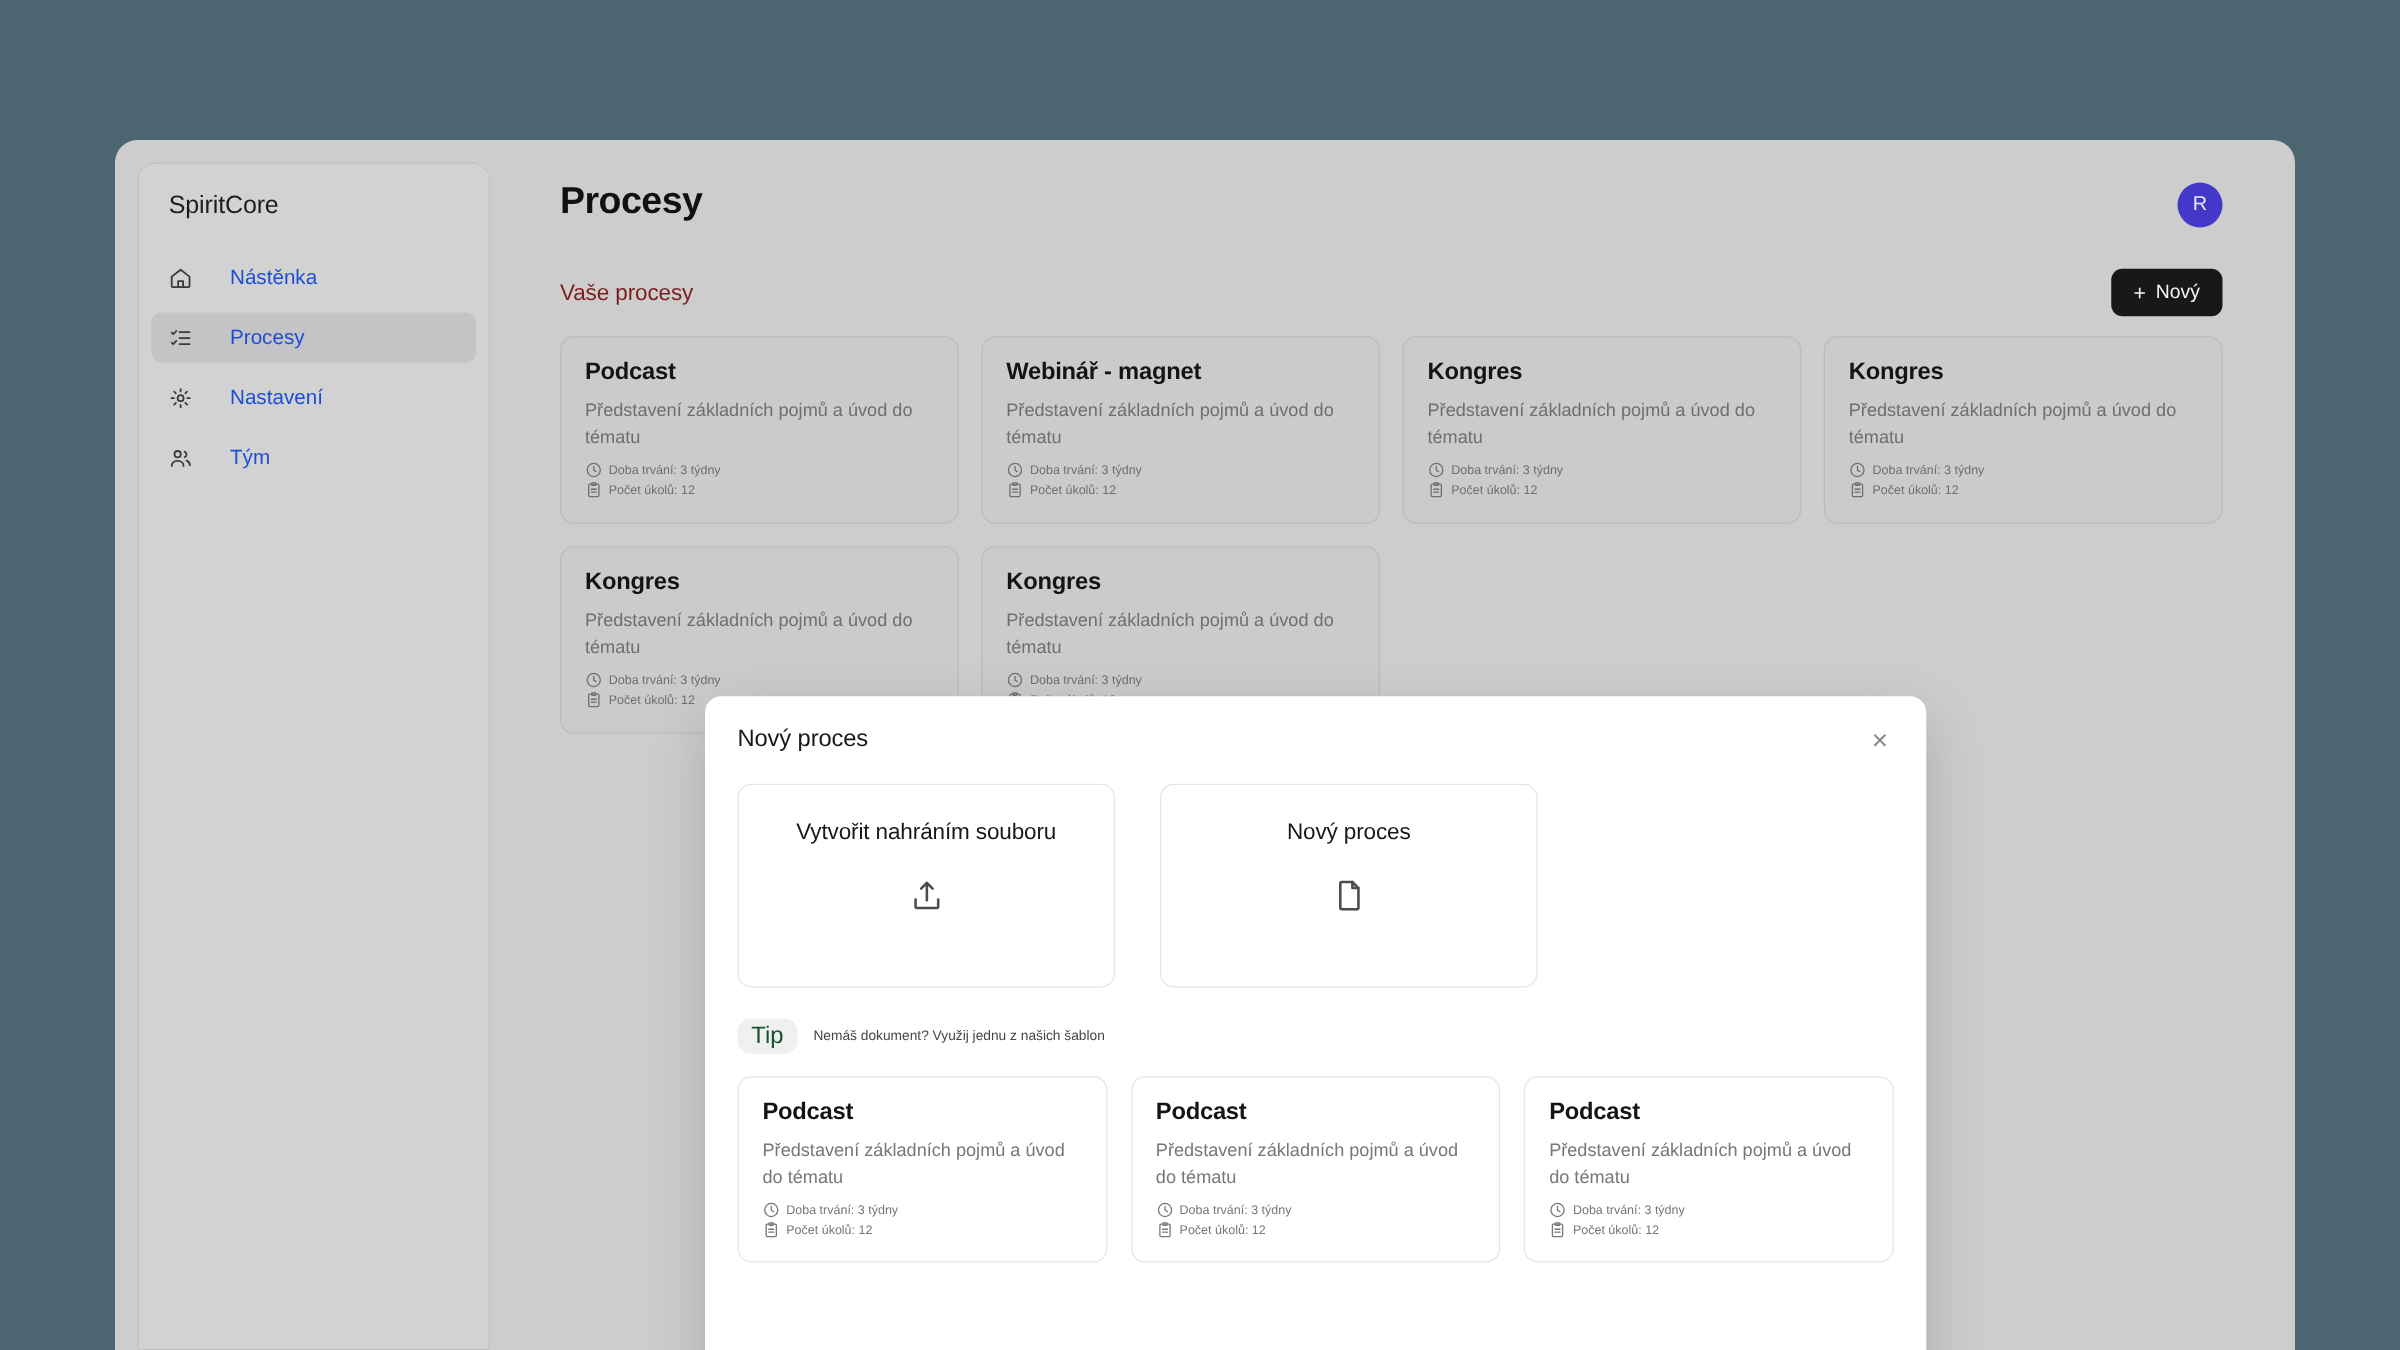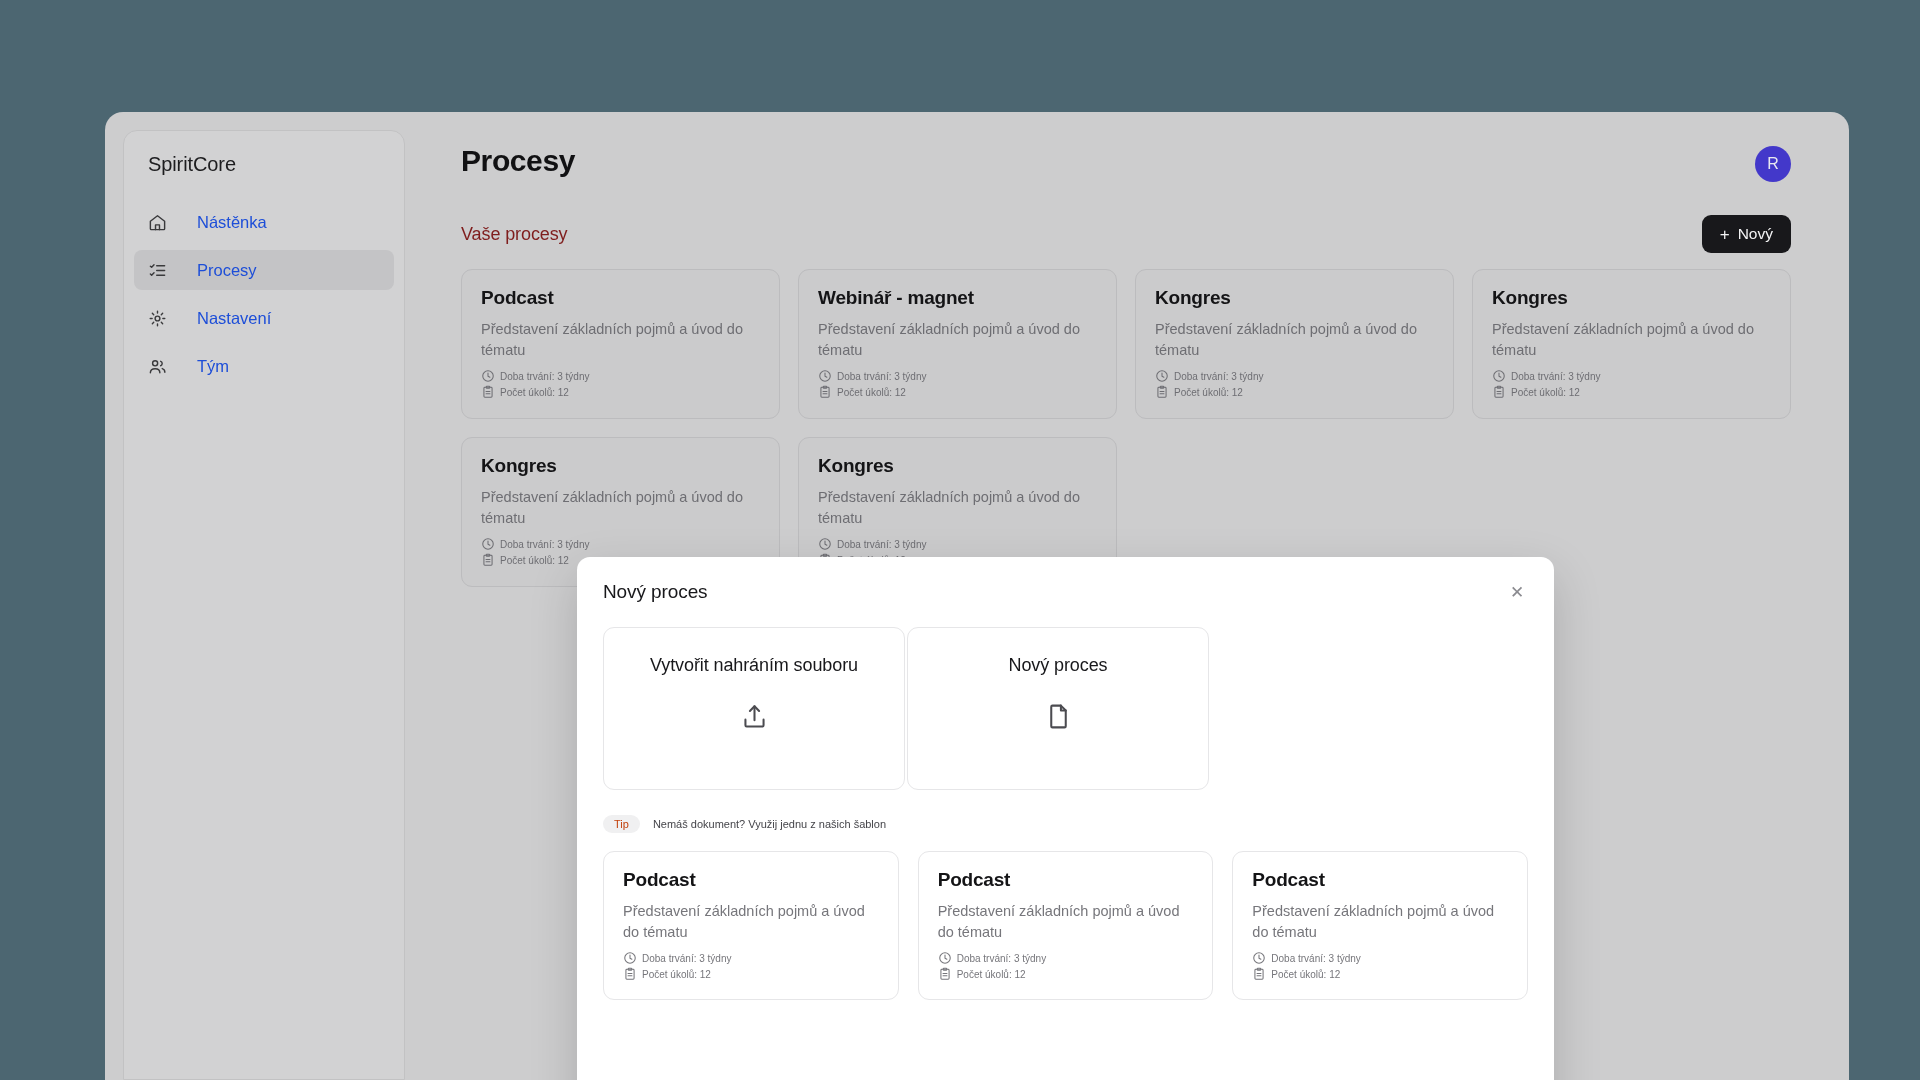--- a/index.html
+++ b/index.html
@@ -8,21 +8,21 @@
     width: 1920px;
     height: 1080px;
     overflow: hidden;
     font-family: "Liberation Sans", sans-serif;
     background: #4c6671;
   }
 
   
   #app-window {
     position: absolute;
-    left: 105px;
+    left: 92px;
     top: 112px;
     width: 1744px;
     height: 968px;
     background: #cdcdce;
     border-radius: 18px 18px 0 0;
     overflow: hidden;
   }
 
   
   #sidebar {
@@ -189,21 +189,21 @@
     background: transparent;
     color: #8b8b90;
     font-size: 17px;
     line-height: 1;
     cursor: pointer;
     font-family: inherit;
   }
 
   #option-row {
     display: flex;
-    gap: 2px;
+    gap: 36px;
     margin-top: 24px;
   }
   .option-card {
     width: 302px;
     height: 163px;
     border: 1px solid #e6e6e8;
     border-radius: 11px;
     display: flex;
     flex-direction: column;
     align-items: center;
@@ -220,22 +220,22 @@
   .option-card .big-ico svg { width: 29px; height: 29px; display: block; }
 
   #tip-row {
     display: flex;
     align-items: center;
     gap: 13px;
     margin-top: 25px;
   }
   #tip-badge {
     background: #f0f0f1;
-    color: #c2410c;
-    font-size: 11px;
+    color: #14532d;
+    font-size: 19px;
     border-radius: 10px;
     padding: 3px 11px;
   }
   #tip-text {
     font-size: 11px;
     color: #45454a;
   }
 
   #template-grid {
     display: grid;

